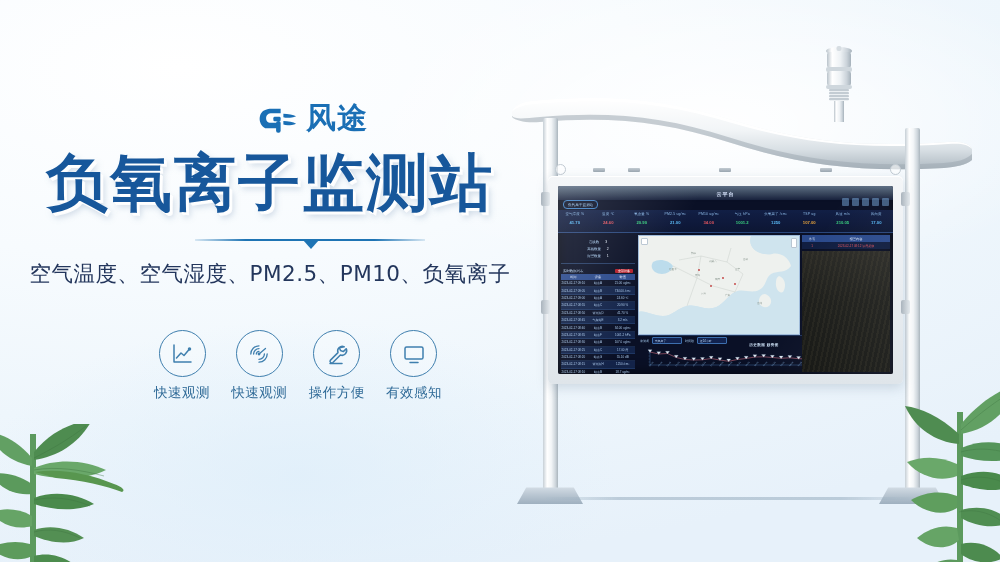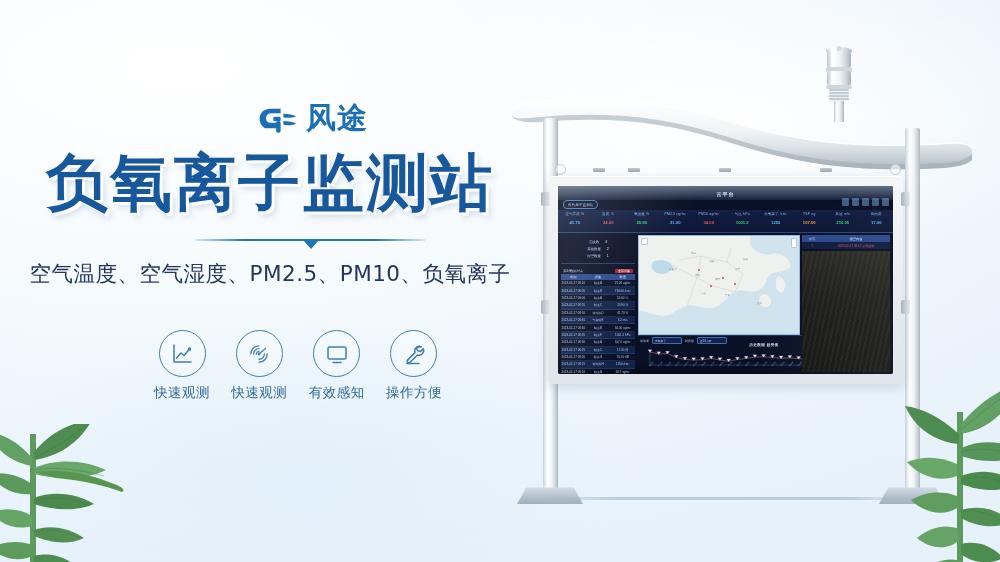--- a/index.html
+++ b/index.html
@@ -320,35 +320,35 @@
             <circle cx="12" cy="12" r="1.4" fill="#3f7fae" stroke="none"></circle>
             <path d="M12 12 L18.5 6.5"></path>
           </svg>
         </div>
         <div class="feat-label">快速观测</div>
       </div>
 
       <div class="feat">
         <div class="feat-circle">
           <svg width="24" height="24" viewBox="0 0 24 24" fill="none" stroke="#3f7fae" stroke-width="1.5" stroke-linecap="round" stroke-linejoin="round">
+            <path d="M19.3 4.8 A4.6 4.6 0 0 0 13 10.6 L5.5 18.1 A1.7 1.7 0 0 0 7.9 20.5 L15.4 13 A4.6 4.6 0 0 0 21.2 6.7 L18.3 9.6 L15.5 8.5 L14.4 5.7 Z"></path>
+            <path d="M5 21.5 L17 21.5"></path>
+          </svg>
+        </div>
+        <div class="feat-label">操作方便</div>
+      </div>
+
+      <div class="feat">
+        <div class="feat-circle">
+          <svg width="24" height="24" viewBox="0 0 24 24" fill="none" stroke="#3f7fae" stroke-width="1.5" stroke-linecap="round" stroke-linejoin="round">
             <rect x="3" y="5" width="18" height="12" rx="1.6"></rect>
             <path d="M8 20.5 L16 20.5"></path>
           </svg>
         </div>
         <div class="feat-label">有效感知</div>
-      </div>
-
-      <div class="feat">
-        <div class="feat-circle">
-          <svg width="24" height="24" viewBox="0 0 24 24" fill="none" stroke="#3f7fae" stroke-width="1.5" stroke-linecap="round" stroke-linejoin="round">
-            <path d="M19.3 4.8 A4.6 4.6 0 0 0 13 10.6 L5.5 18.1 A1.7 1.7 0 0 0 7.9 20.5 L15.4 13 A4.6 4.6 0 0 0 21.2 6.7 L18.3 9.6 L15.5 8.5 L14.4 5.7 Z"></path>
-            <path d="M5 21.5 L17 21.5"></path>
-          </svg>
-        </div>
-        <div class="feat-label">操作方便</div>
       </div>
 
     </div>
 
   </div>
 
   
   <div class="product">
 
     

